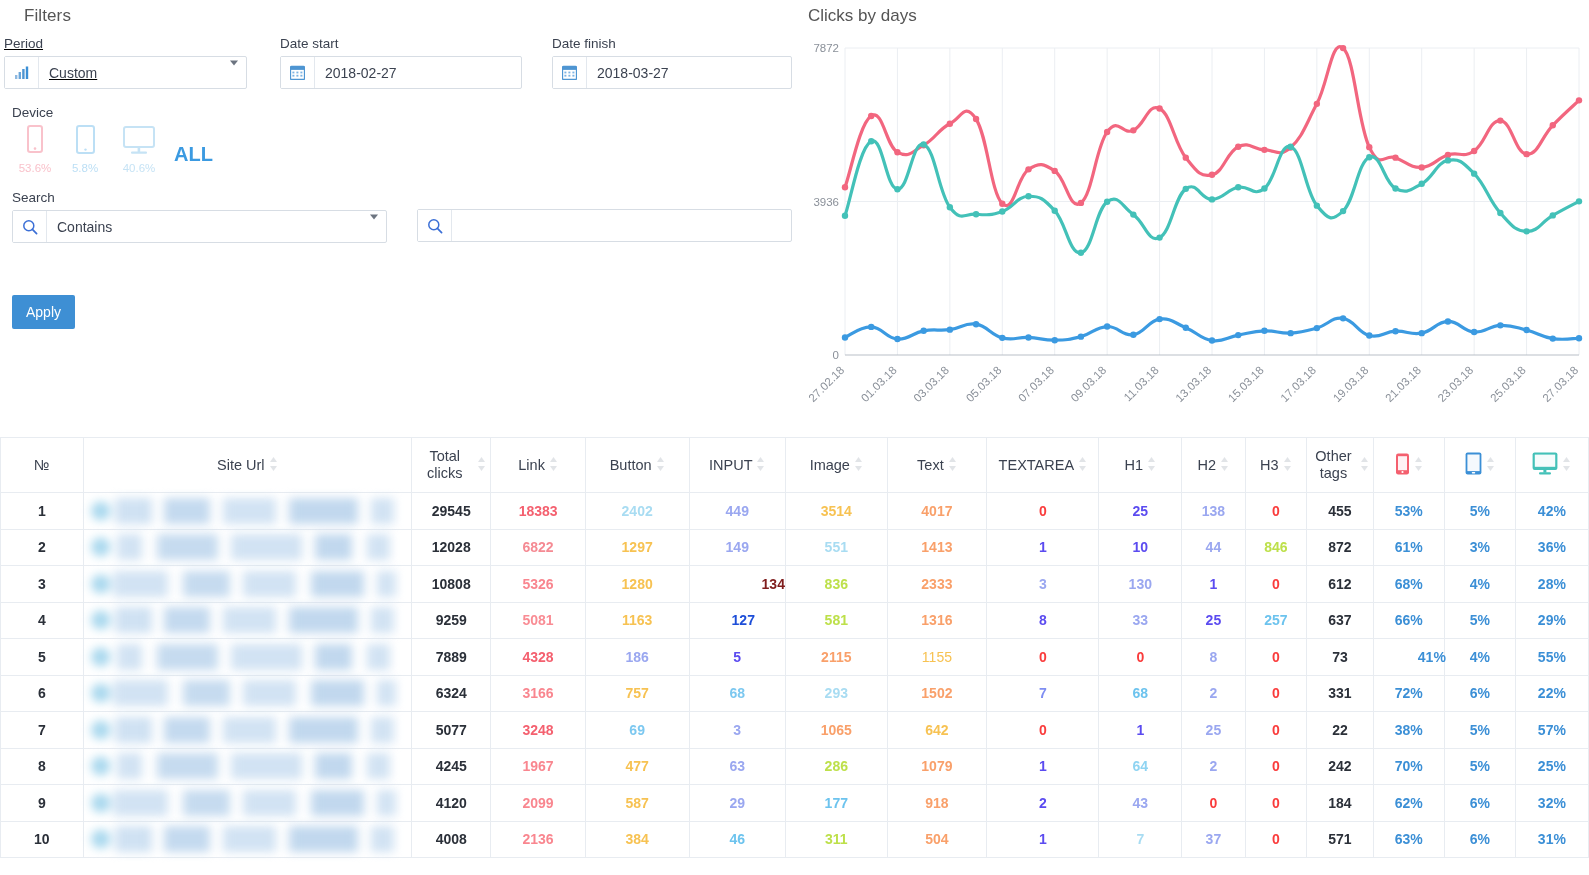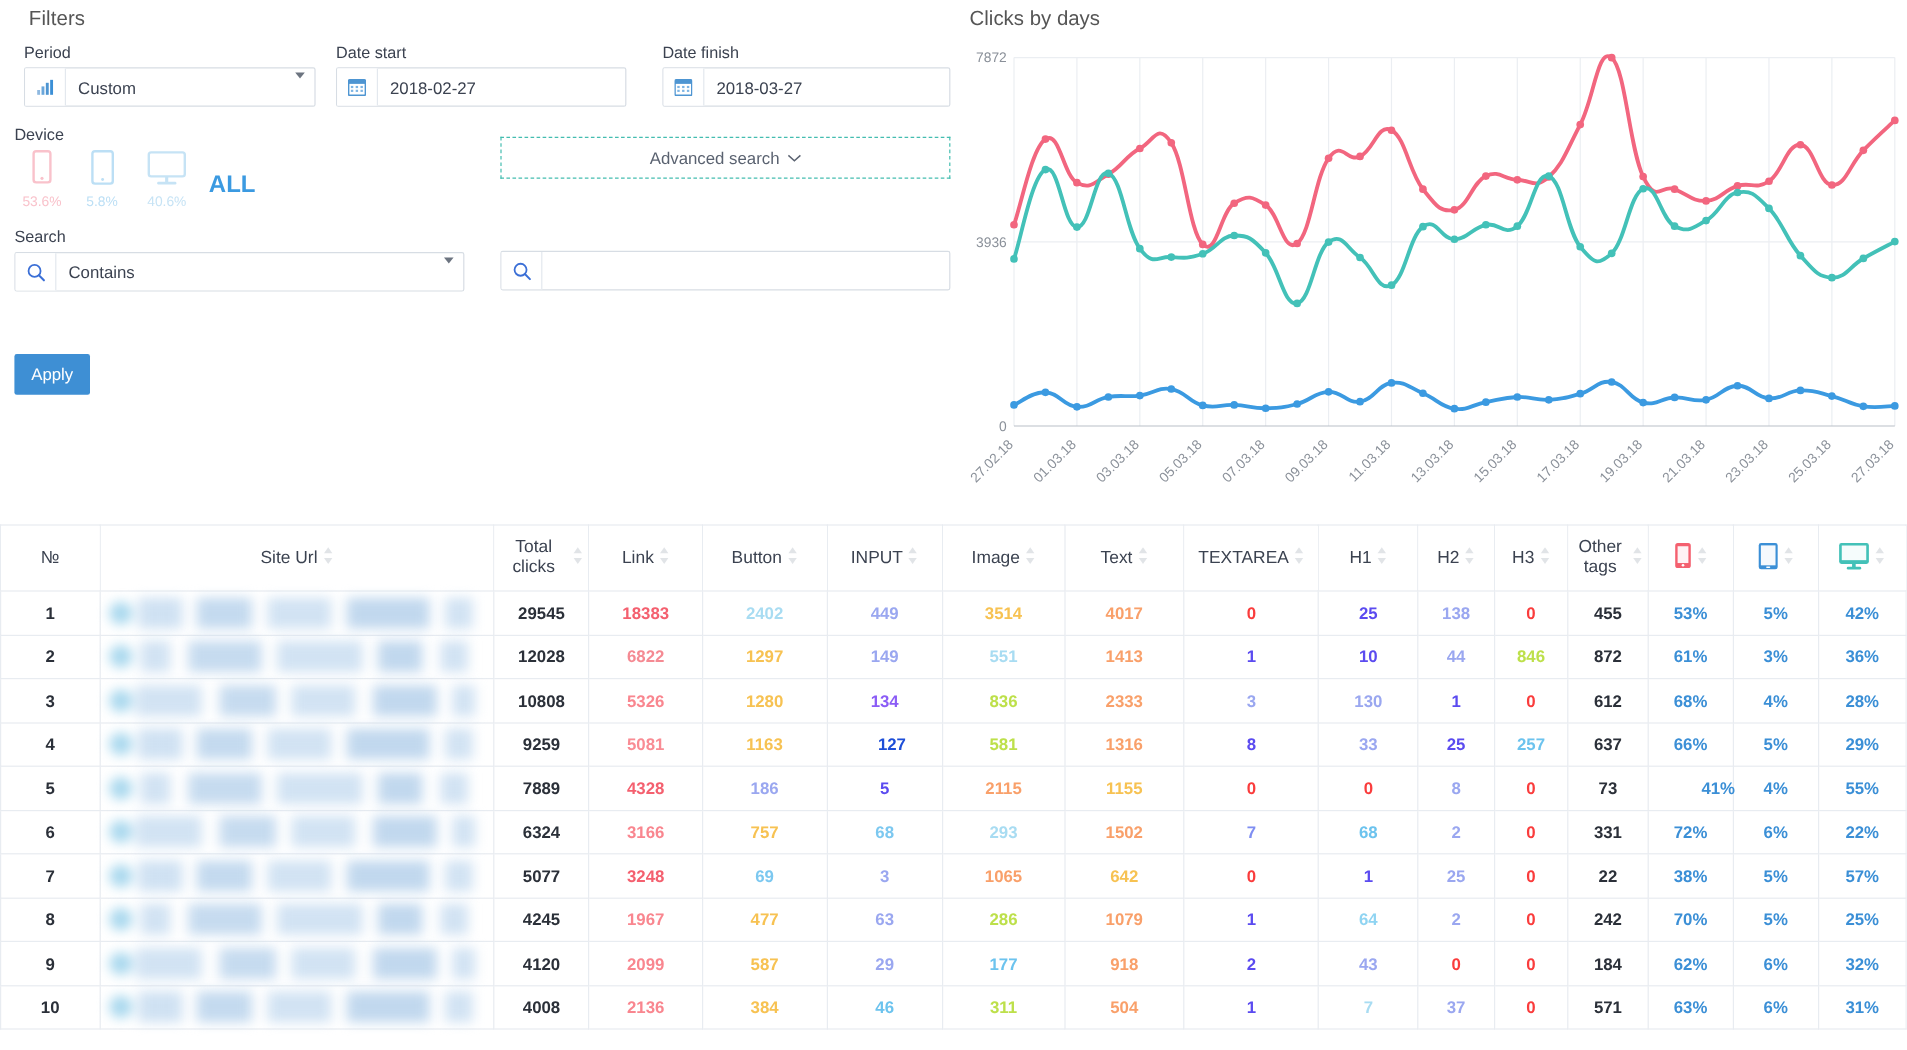--- a/index.html
+++ b/index.html
@@ -15,21 +15,21 @@
   
   .filters { position:absolute; left:0; top:0; width:800px; height:430px; }
   .filters-title {
     position:absolute; left:24px; top:6px;
     font-size:17px; color:#555; font-weight:400; letter-spacing:.1px;
   }
   .field-label {
     font-size:13.5px; color:#3b4250; margin-bottom:5px; display:block;
   }
   .grp { position:absolute; }
-  .grp-period { left:20px; top:36px; width:243px; }
+  .grp-period { left:4px; top:36px; width:243px;text-decoration:underline; }
   .grp-dstart { left:280px; top:36px; width:242px; }
   .grp-dfinish { left:552px; top:36px; width:240px; }
 
   .inputbox {
     display:flex; align-items:stretch;
     border:1px solid #d7dde4; background:#fff; height:33px;
     border-radius:2px;
   }
   .inputbox .addon {
     width:34px; display:flex; align-items:center; justify-content:center;
@@ -232,26 +232,20 @@
             <rect x="2" y="2" width="30" height="20" rx="2" fill="none" stroke="#c6e3f5" stroke-width="2"></rect>
             <rect x="15.6" y="22" width="2.6" height="5" fill="#c6e3f5"></rect>
             <rect x="9" y="26.5" width="16" height="2.2" rx="1" fill="#c6e3f5"></rect>
           </svg>
           <div class="pct" style="color:#c6e3f5">40.6%</div>
         </div>
         <div class="dev-all">ALL</div>
       </div>
     </div>
 
-    <div class="adv-search">
-      <span>Advanced search</span>
-      <svg width="12" height="8" viewBox="0 0 12 8" style="margin-left:6px">
-        <path d="M1 1.5 L6 6 L11 1.5" fill="none" stroke="#5a6270" stroke-width="1.2"></path>
-      </svg>
-    </div>
 
     <div class="grp grp-search">
       <label class="field-label">Search</label>
       <div class="inputbox">
         <span class="addon">
           <svg width="16" height="16" viewBox="0 0 16 16">
             <circle cx="6.8" cy="6.8" r="5" fill="none" stroke="#3b6fd6" stroke-width="1.5"></circle>
             <path d="M10.4 10.4 L14.6 14.6" stroke="#3b6fd6" stroke-width="1.7" stroke-linecap="round"></path>
           </svg>
         </span>
@@ -631,21 +625,21 @@
             <td style="color: rgb(59, 143, 214); font-weight: bold;">36%</td>
           </tr>
           <tr>
             <td class="idx">3</td>
             <td class="blurcell">
               <div class="blurbar v3"></div>
             </td>
             <td class="num">10808</td>
             <td style="color: rgb(249, 134, 143); font-weight: bold;">5326</td>
             <td style="color: rgb(247, 194, 82); font-weight: bold;">1280</td>
-            <td style="color: #8b5cf6; font-weight: bold;">134</td>
+            <td style="color: #7f1d1d; font-weight: bold; text-align: right;">134</td>
             <td style="color: rgb(189, 224, 74); font-weight: bold;">836</td>
             <td style="color: rgb(249, 160, 106); font-weight: bold;">2333</td>
             <td style="color: rgb(154, 167, 240); font-weight: bold;">3</td>
             <td style="color: rgb(154, 167, 240); font-weight: bold;">130</td>
             <td style="color: rgb(91, 75, 240); font-weight: bold;">1</td>
             <td style="color: rgb(250, 60, 60); font-weight: bold;">0</td>
             <td class="num">612</td>
             <td style="color: rgb(59, 143, 214); font-weight: bold;">68%</td>
             <td style="color: rgb(59, 143, 214); font-weight: bold;">4%</td>
             <td style="color: rgb(59, 143, 214); font-weight: bold;">28%</td>
@@ -673,21 +667,21 @@
           <tr>
             <td class="idx">5</td>
             <td class="blurcell">
               <div class="blurbar v2"></div>
             </td>
             <td class="num">7889</td>
             <td style="color: rgb(244, 96, 111); font-weight: bold;">4328</td>
             <td style="color: rgb(154, 167, 240); font-weight: bold;">186</td>
             <td style="color: rgb(91, 75, 240); font-weight: bold;">5</td>
             <td style="color: rgb(249, 160, 106); font-weight: bold;">2115</td>
-            <td style="color: rgb(247, 194, 82); font-weight: bold; text-align: center;">1155</td>
+            <td style="color: rgb(247, 194, 82); font-weight: normal; text-align: center;">1155</td>
             <td style="color: rgb(250, 60, 60); font-weight: bold;">0</td>
             <td style="color: rgb(250, 60, 60); font-weight: bold;">0</td>
             <td style="color: rgb(154, 167, 240); font-weight: bold;">8</td>
             <td style="color: rgb(250, 60, 60); font-weight: bold;">0</td>
             <td class="num">73</td>
             <td style="color: rgb(59, 143, 214); font-weight: bold; padding-left: 44px;">41%</td>
             <td style="color: rgb(59, 143, 214); font-weight: bold;">4%</td>
             <td style="color: rgb(59, 143, 214); font-weight: bold;">55%</td>
           </tr>
           <tr>

